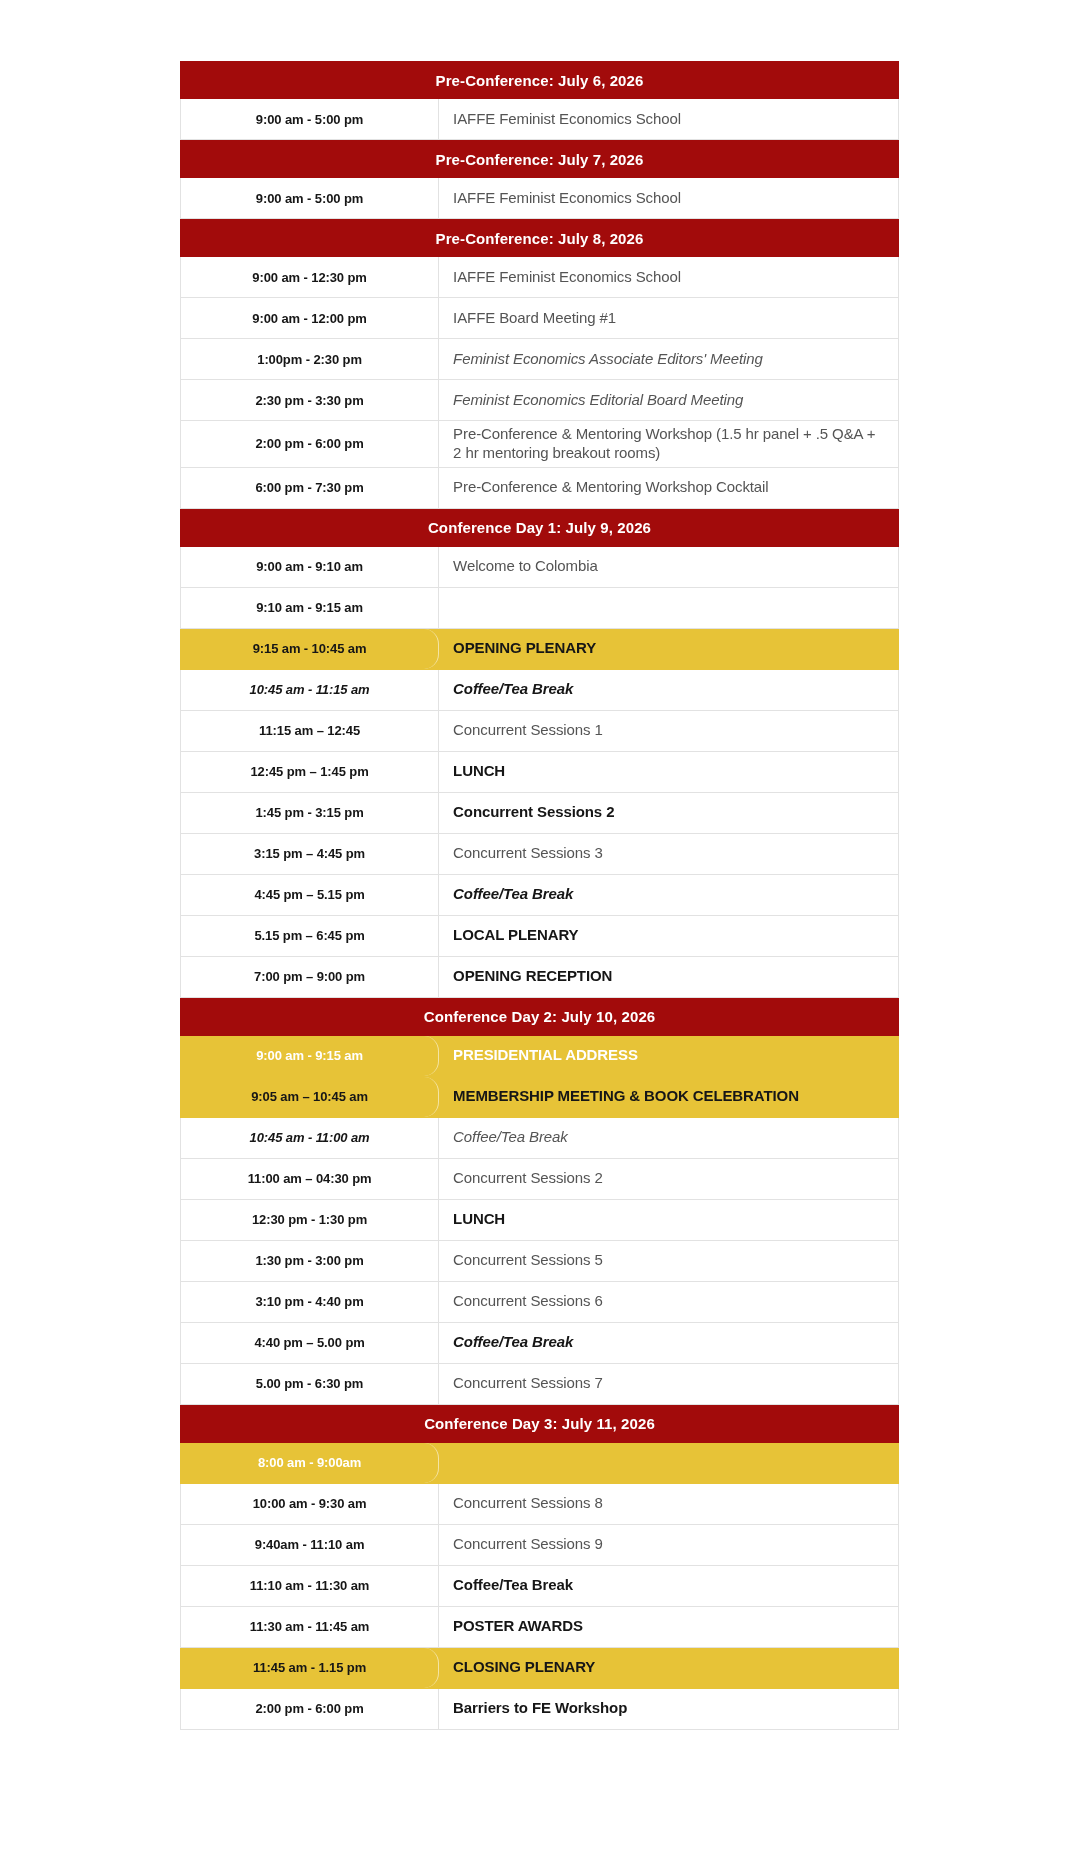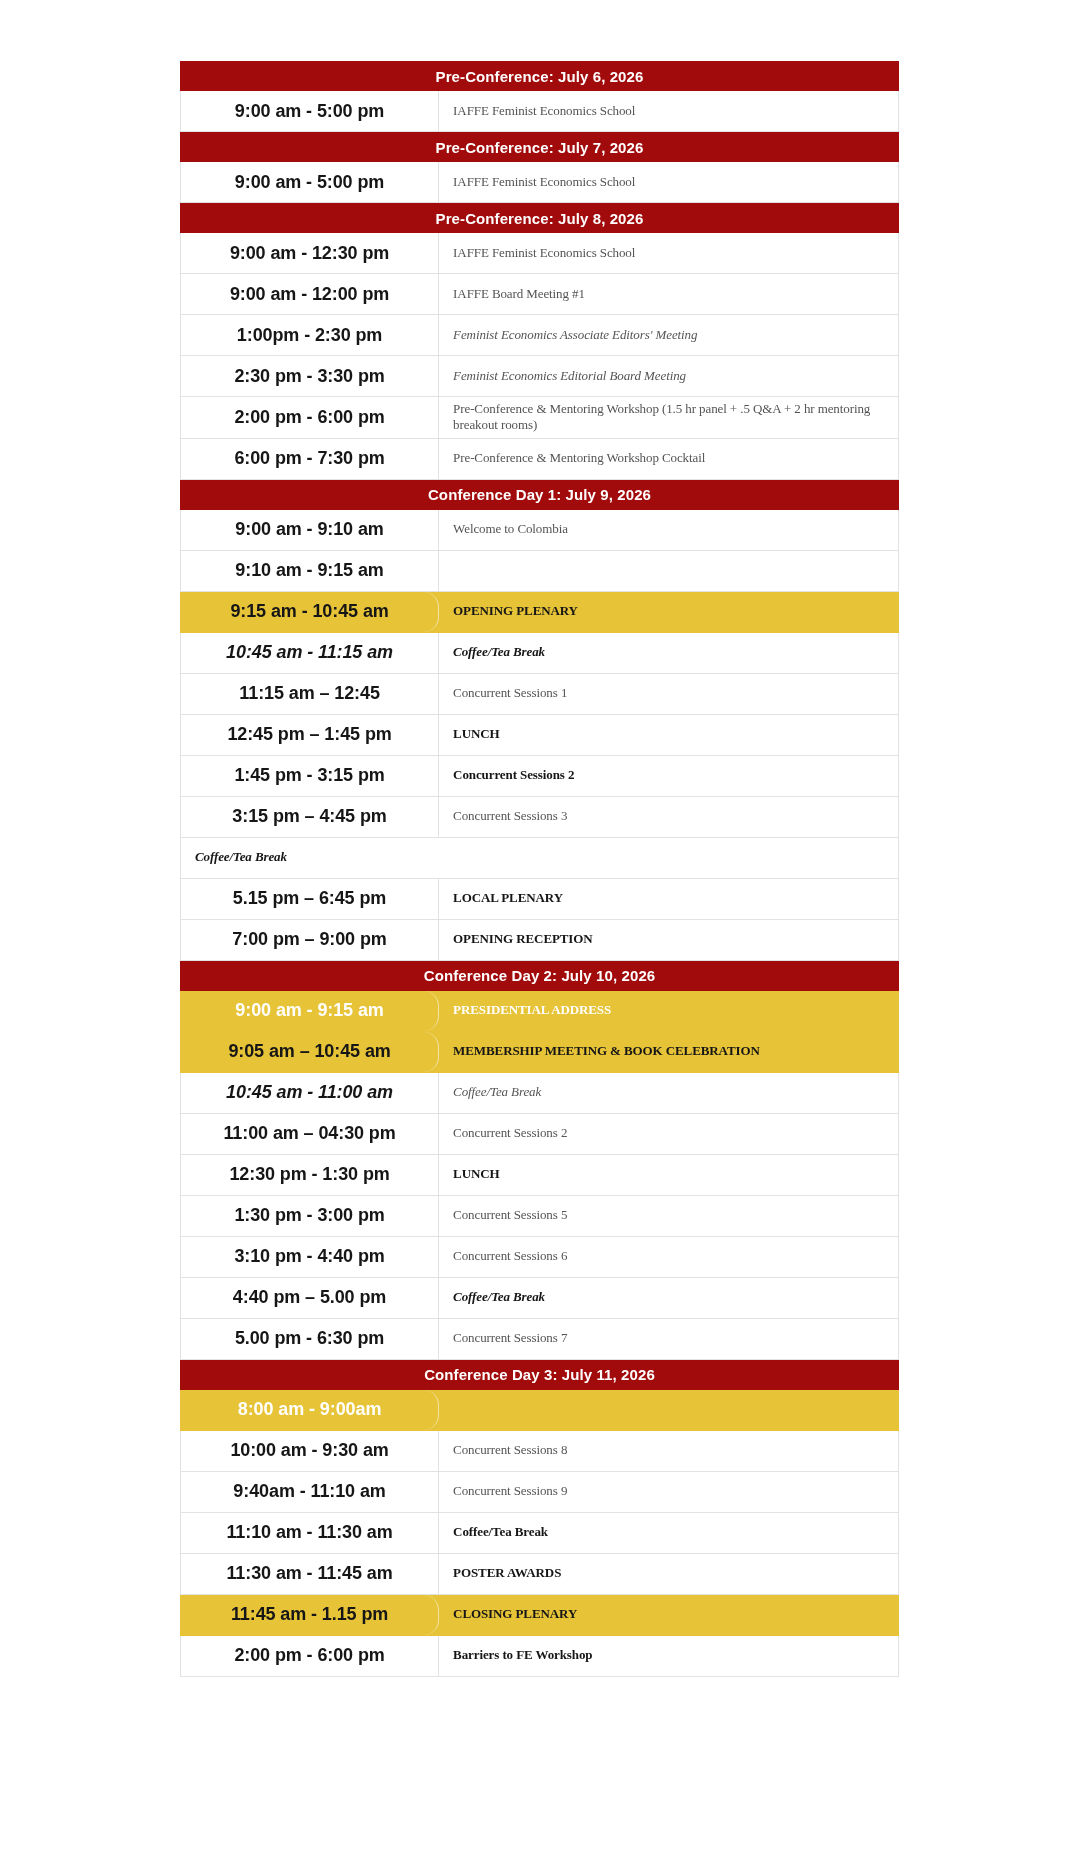--- a/index.html
+++ b/index.html
@@ -20,21 +20,21 @@
   }
   .table{
     position:absolute;
     left:180px;
     top:61px;
     width:719px;
   }
   .sec-header{
     background:var(--red);
     color:var(--white);
-    height:30px;
+    height:38px;
     display:flex;
     align-items:center;
     justify-content:center;
     font-size:15px;
     font-weight:700;
     letter-spacing:0.1px;
   }
   .row{
     display:flex;
     min-height:41px;
@@ -49,41 +49,40 @@
     border-right-color:var(--gold);
     border-bottom-color:var(--gold);
   }
   .cell-time{
     width:36%;
     flex:0 0 36%;
     display:flex;
     align-items:center;
     justify-content:center;
     text-align:center;
-    font-size:18px;
+    font-size:13px;
     font-weight:700;
     color:var(--dark);
     border-right:1px solid var(--border);
     padding:0 6px;
     letter-spacing:-0.1px;
   }
   .row.gold .cell-time{
     border-right-color:rgba(255,255,255,0.55);
     border-radius:15px;
   }
   .cell-event{
     flex:1 1 auto;
     display:flex;
     align-items:center;
-    font-size:13px;
+    font-size:15px;
     color:var(--muted);
     padding:4px 16px 4px 14px;
     letter-spacing:-0.1px;
     line-height:1.25;
-    font-family:Liberation Serif, serif;
   }
   .t-italic{font-style:italic;}
   .ev-bold{font-weight:700;color:var(--dark);}
   .ev-italic{font-style:italic;}
   .ev-bold-italic{font-weight:700;font-style:italic;color:var(--dark);}
   .row.inverse .cell-time,
   .row.inverse .cell-event{color:var(--white);}
 </style>
 </head>
 <body>
@@ -150,20 +149,21 @@
     </div>
     <div class="row">
       <div class="cell-time">1:45 pm - 3:15 pm</div>
       <div class="cell-event ev-bold">Concurrent Sessions 2</div>
     </div>
     <div class="row">
       <div class="cell-time">3:15 pm – 4:45 pm</div>
       <div class="cell-event">Concurrent Sessions 3</div>
     </div>
     <div class="row">
+      <div class="cell-time">4:45 pm – 5.15 pm</div>
       <div class="cell-event ev-bold-italic">Coffee/Tea Break</div>
     </div>
     <div class="row">
       <div class="cell-time">5.15 pm – 6:45 pm</div>
       <div class="cell-event ev-bold">LOCAL PLENARY</div>
     </div>
     <div class="row">
       <div class="cell-time">7:00 pm – 9:00 pm</div>
       <div class="cell-event ev-bold">OPENING RECEPTION</div>
     </div>

